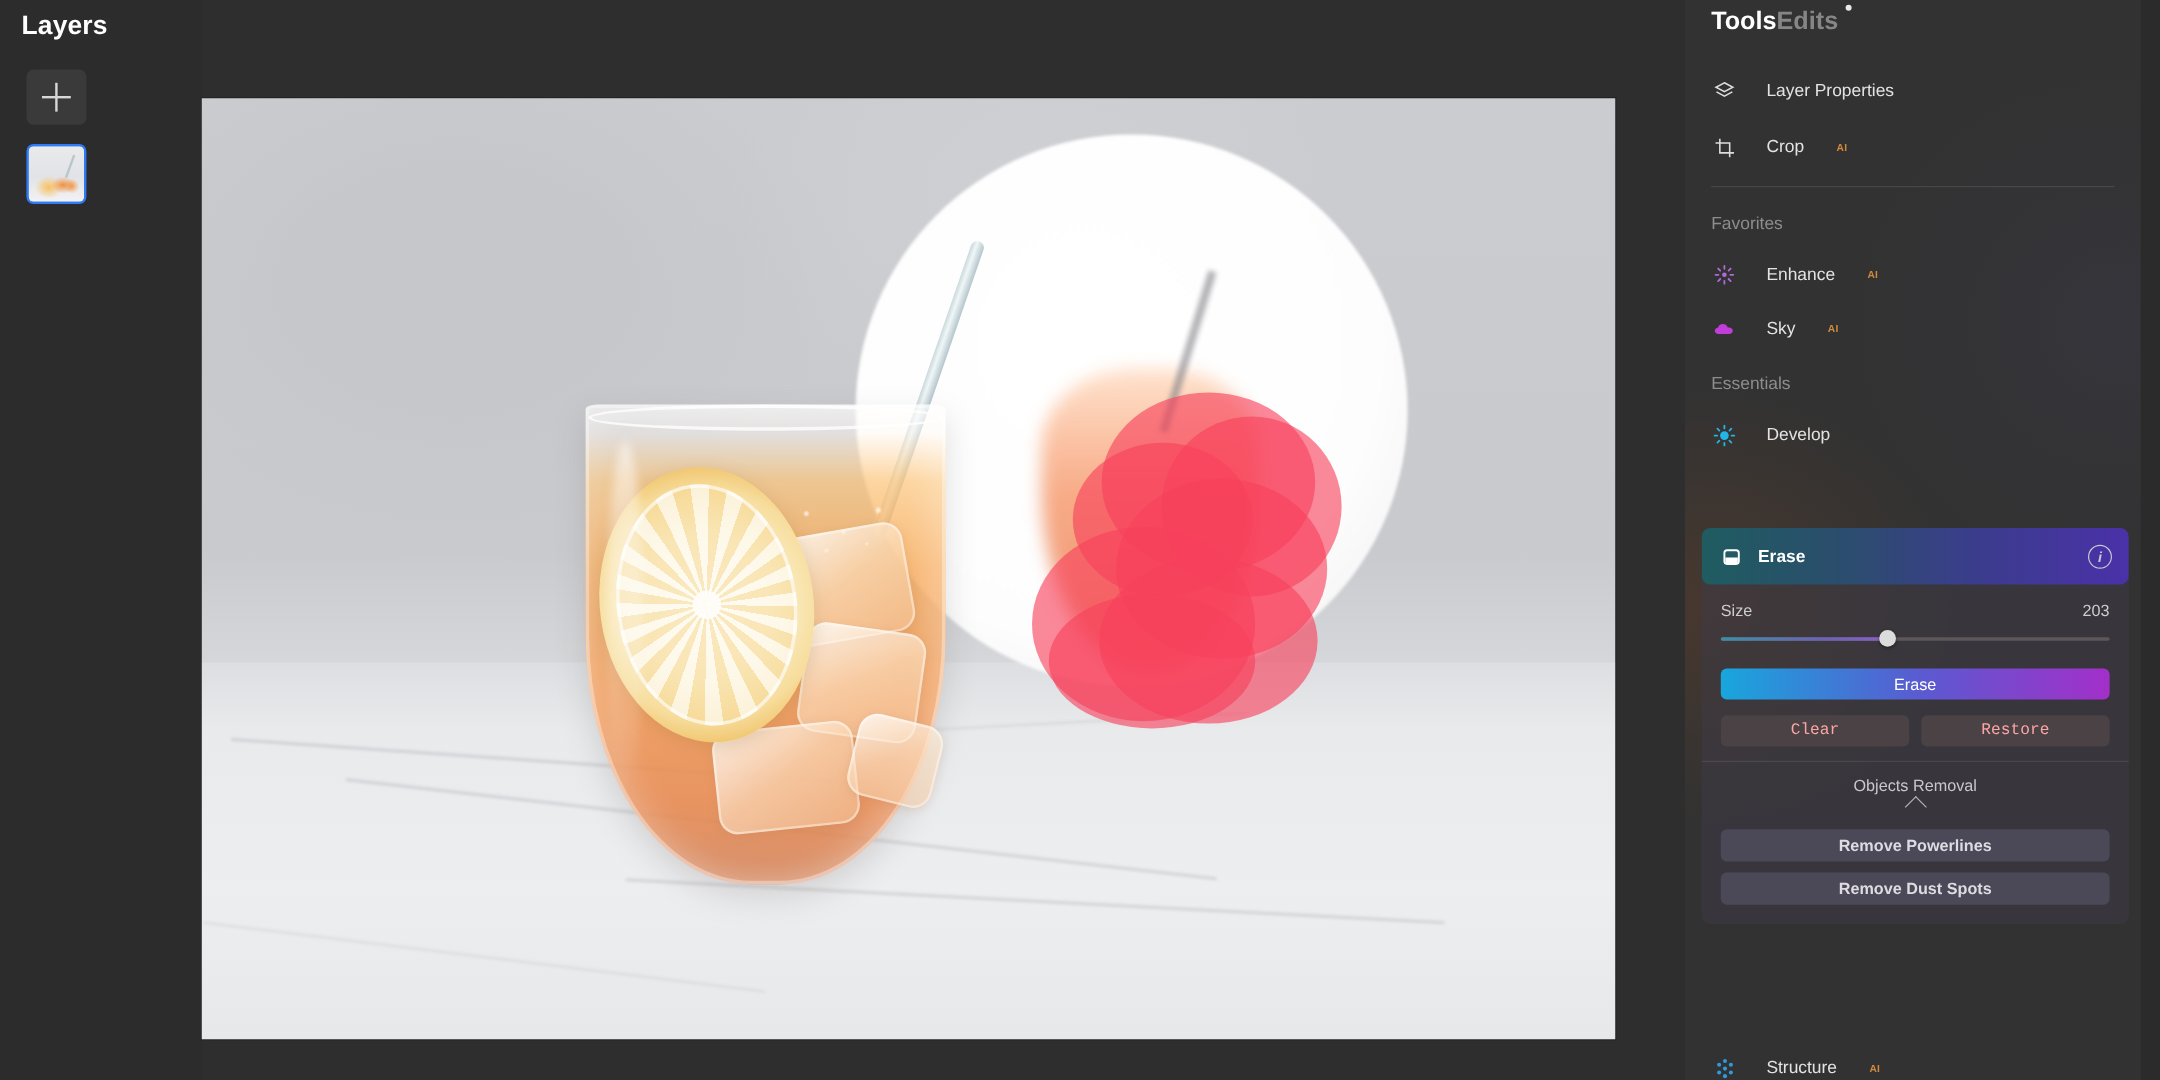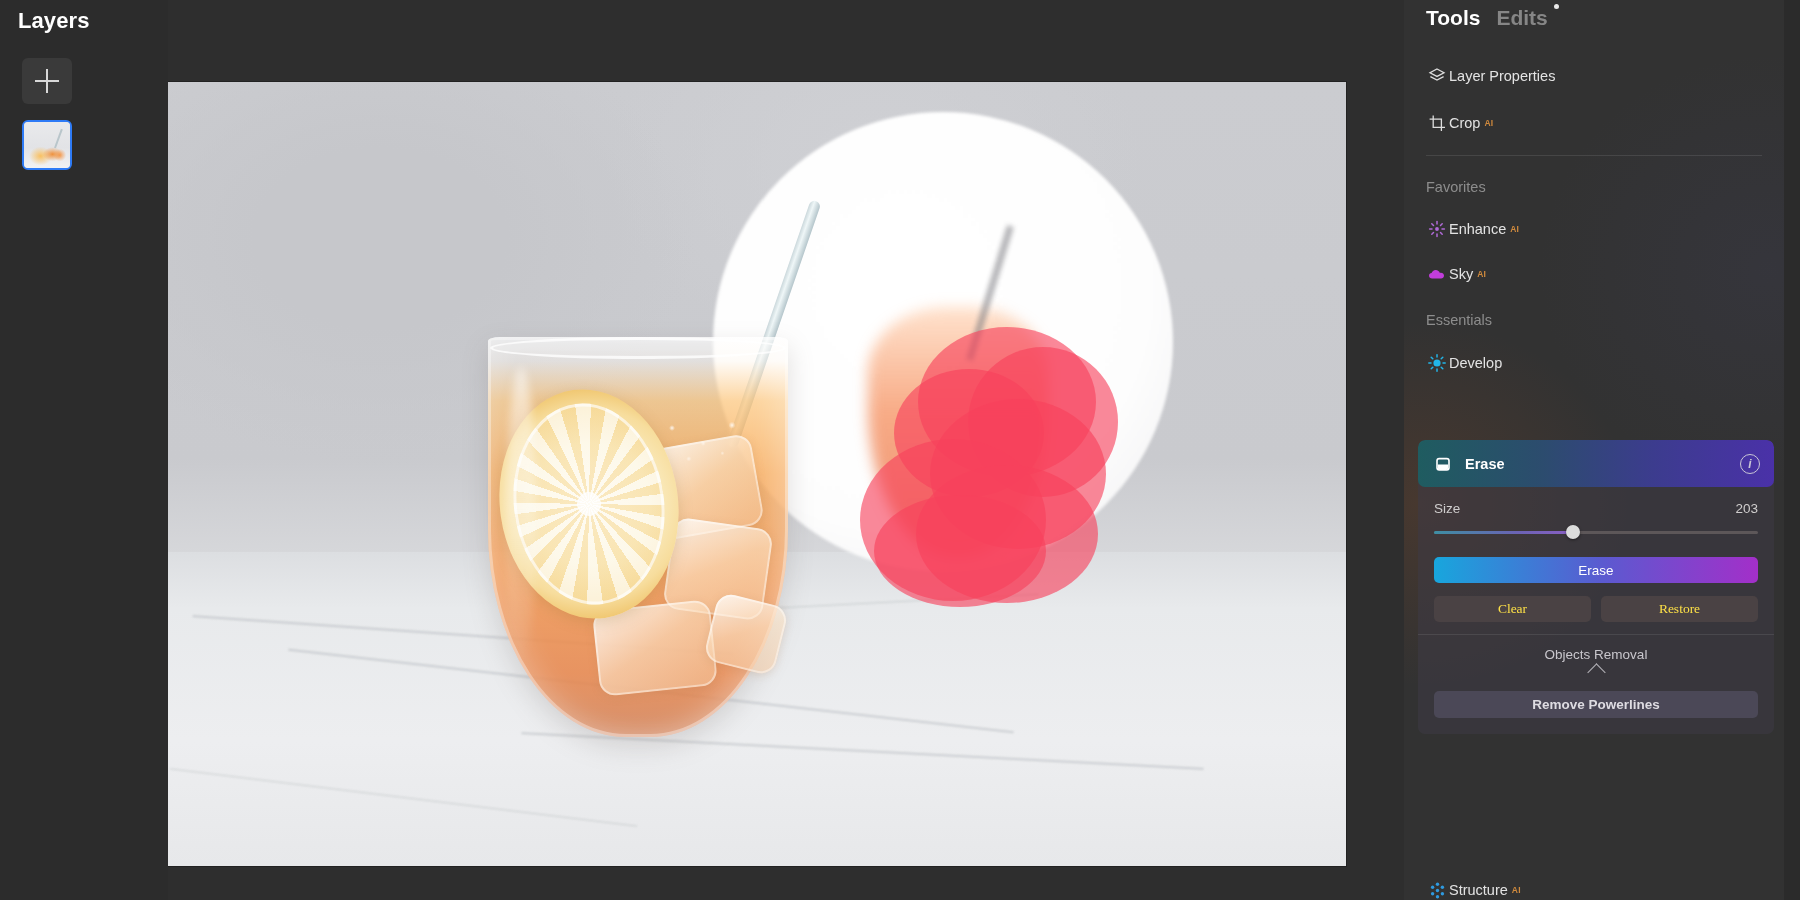--- a/index.html
+++ b/index.html
@@ -299,21 +299,21 @@
       radial-gradient(ellipse 300px 260px at 4% 56%, rgba(120,70,40,.30) 0%, rgba(120,70,40,0) 70%),
       radial-gradient(ellipse 320px 300px at 96% 30%, rgba(70,70,110,.16) 0%, rgba(70,70,110,0) 72%);
     pointer-events: none;
   }
 
   #panel-tabs {
     position: absolute;
     left: 22px; top: 6px;
     display: flex;
     align-items: baseline;
-    gap: 16px;
+    gap: 0;
     text-align: right;
   }
   .tab {
     font-size: 21px;
     font-weight: bold;
     cursor: pointer;
     position: relative;
   }
   .tab.active { color: #ffffff; }
   .tab.inactive { color: #868686; }
@@ -325,21 +325,21 @@
     background: #e9e9e9;
   }
 
   .tool-row {
     position: absolute;
     left: 22px;
     width: 336px;
     height: 36px;
     display: flex;
     align-items: center;
-    gap: 1px;
+    gap: 24px;
     cursor: pointer;
     color: #e3e3e3;
     font-size: 14.5px;
   }
   .tool-row .icn {
     width: 22px; height: 22px;
     display: flex; align-items: center; justify-content: center;
     flex: 0 0 22px;
   }
   .ai-badge {
@@ -477,23 +477,23 @@
     margin-bottom: 13px;
   }
 
   #cr-row { display: flex; gap: 10px; }
   .cr-btn {
     flex: 1;
     height: 26px;
     border-radius: 5px;
     border: none;
     background: #4a4244;
-    color: #fde047;
+    color: #fca5a5;
     font-size: 13.5px;
-    font-family: Liberation Serif, serif;
+    font-family: Liberation Mono, monospace;
     cursor: pointer;
   }
 
   #objects-removal {
     border-top: 1px solid rgba(255,255,255,.09);
     padding: 12px 16px 16px 16px;
   }
   #or-header {
     display: flex; align-items: center; justify-content: space-between;
     margin-bottom: 12px;
@@ -706,20 +706,21 @@
           <button class="cr-btn">Restore</button>
         </div>
       </div>
 
       <div id="objects-removal">
         <div id="or-header">
           <span id="or-title">Objects Removal</span>
           <span class="chev"></span>
         </div>
         <button class="or-btn">Remove Powerlines</button>
+        <button class="or-btn">Remove Dust Spots</button>
       </div>
     </div>
 
     <div class="tool-row" style="top:872px;">
       <span class="icn">
         <svg width="19" height="19" viewBox="0 0 19 19" fill="#2e9ae0">
           <circle cx="9.5" cy="3.2" r="1.7"></circle>
           <circle cx="4.6" cy="6.3" r="1.7"></circle>
             <circle cx="14.4" cy="6.3" r="1.7"></circle>
           <circle cx="9.5" cy="9.5" r="1.7"></circle>

